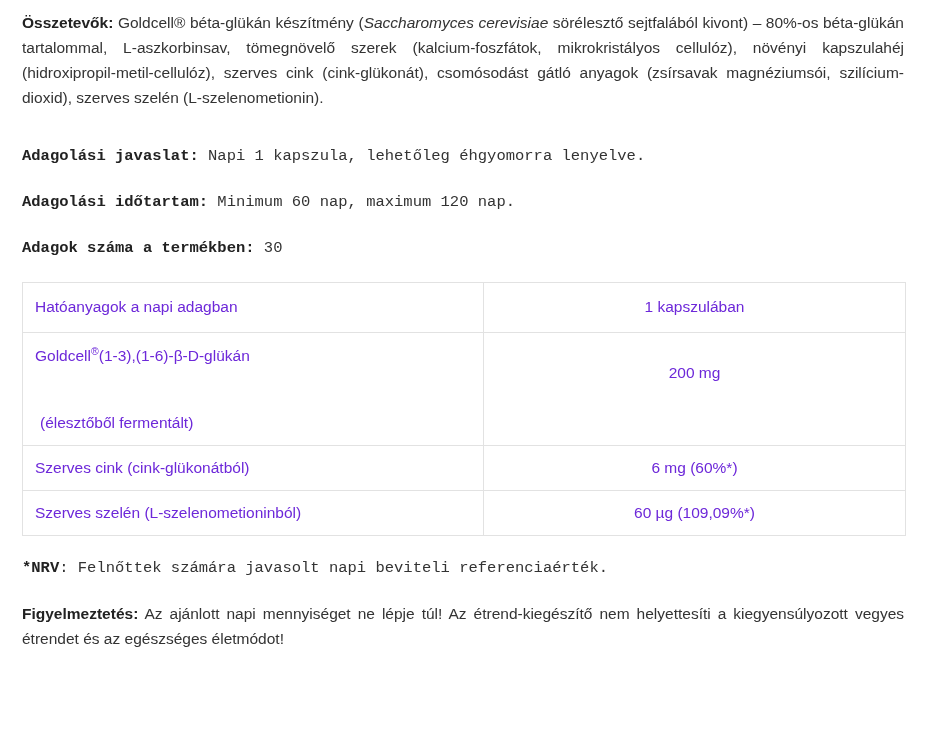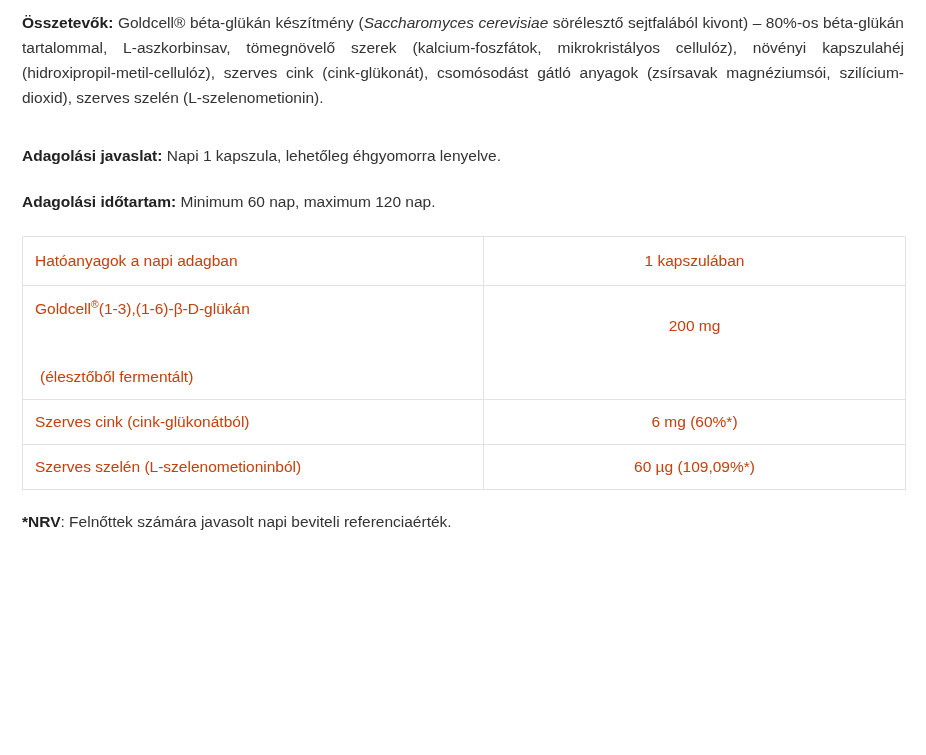--- a/index.html
+++ b/index.html
@@ -31,33 +31,34 @@
   }
   b, .bold {
     font-weight: bold;
     color: #222222;
   }
   i, .ital {
     font-style: italic;
   }
   .line {
     margin-bottom: 22px;
+    font-family: Liberation Mono, monospace;
   }
   table.ingredients {
     border-collapse: collapse;
     width: 884px;
     margin: 8px 0 14px 0;
     font-size: 15.5px;
   }
   table.ingredients th,
   table.ingredients td {
     border: 1px solid #e2e2e2;
     padding: 10px 12px;
     font-weight: normal;
-    color: #c2410c;
+    color: #6d28d9;
     vertical-align: top;
   }
   table.ingredients thead th {
     padding: 12px 12px;
   }
   th.col-left, td.col-left {
     width: 436px;
     text-align: left;
   }
   th.col-right, td.col-right {
@@ -99,20 +100,23 @@
   </p>
 
   <p class="line">
     <b>Adagolási javaslat:</b><span> Napi 1 kapszula, lehetőleg éhgyomorra lenyelve.</span>
   </p>
 
   <p class="line">
     <b>Adagolási időtartam:</b><span> Minimum 60 nap, maximum 120 nap.</span>
   </p>
 
+  <p class="line">
+    <b>Adagok száma a termékben:</b><span> 30</span>
+  </p>
 
   <table class="ingredients">
     <thead>
       <tr>
         <th class="col-left">Hatóanyagok a napi adagban</th>
         <th class="col-right">1 kapszulában</th>
       </tr>
     </thead>
     <tbody>
       <tr class="row-tall">
@@ -131,14 +135,17 @@
         <td class="col-right">60 µg (109,09%*)</td>
       </tr>
     </tbody>
   </table>
 
   <p class="line after-table">
     <b>*NRV</b><span>: Felnőttek számára javasolt napi beviteli referenciaérték.</span>
   </p>
 
 
+  <p class="warn">
+    <b>Figyelmeztetés:</b><span> Az ajánlott napi mennyiséget ne lépje túl! Az étrend-kiegészítő nem helyettesíti a kiegyensúlyozott vegyes étrendet és az egészséges életmódot!</span>
+  </p>
 
 </div>
 
 </body></html>

